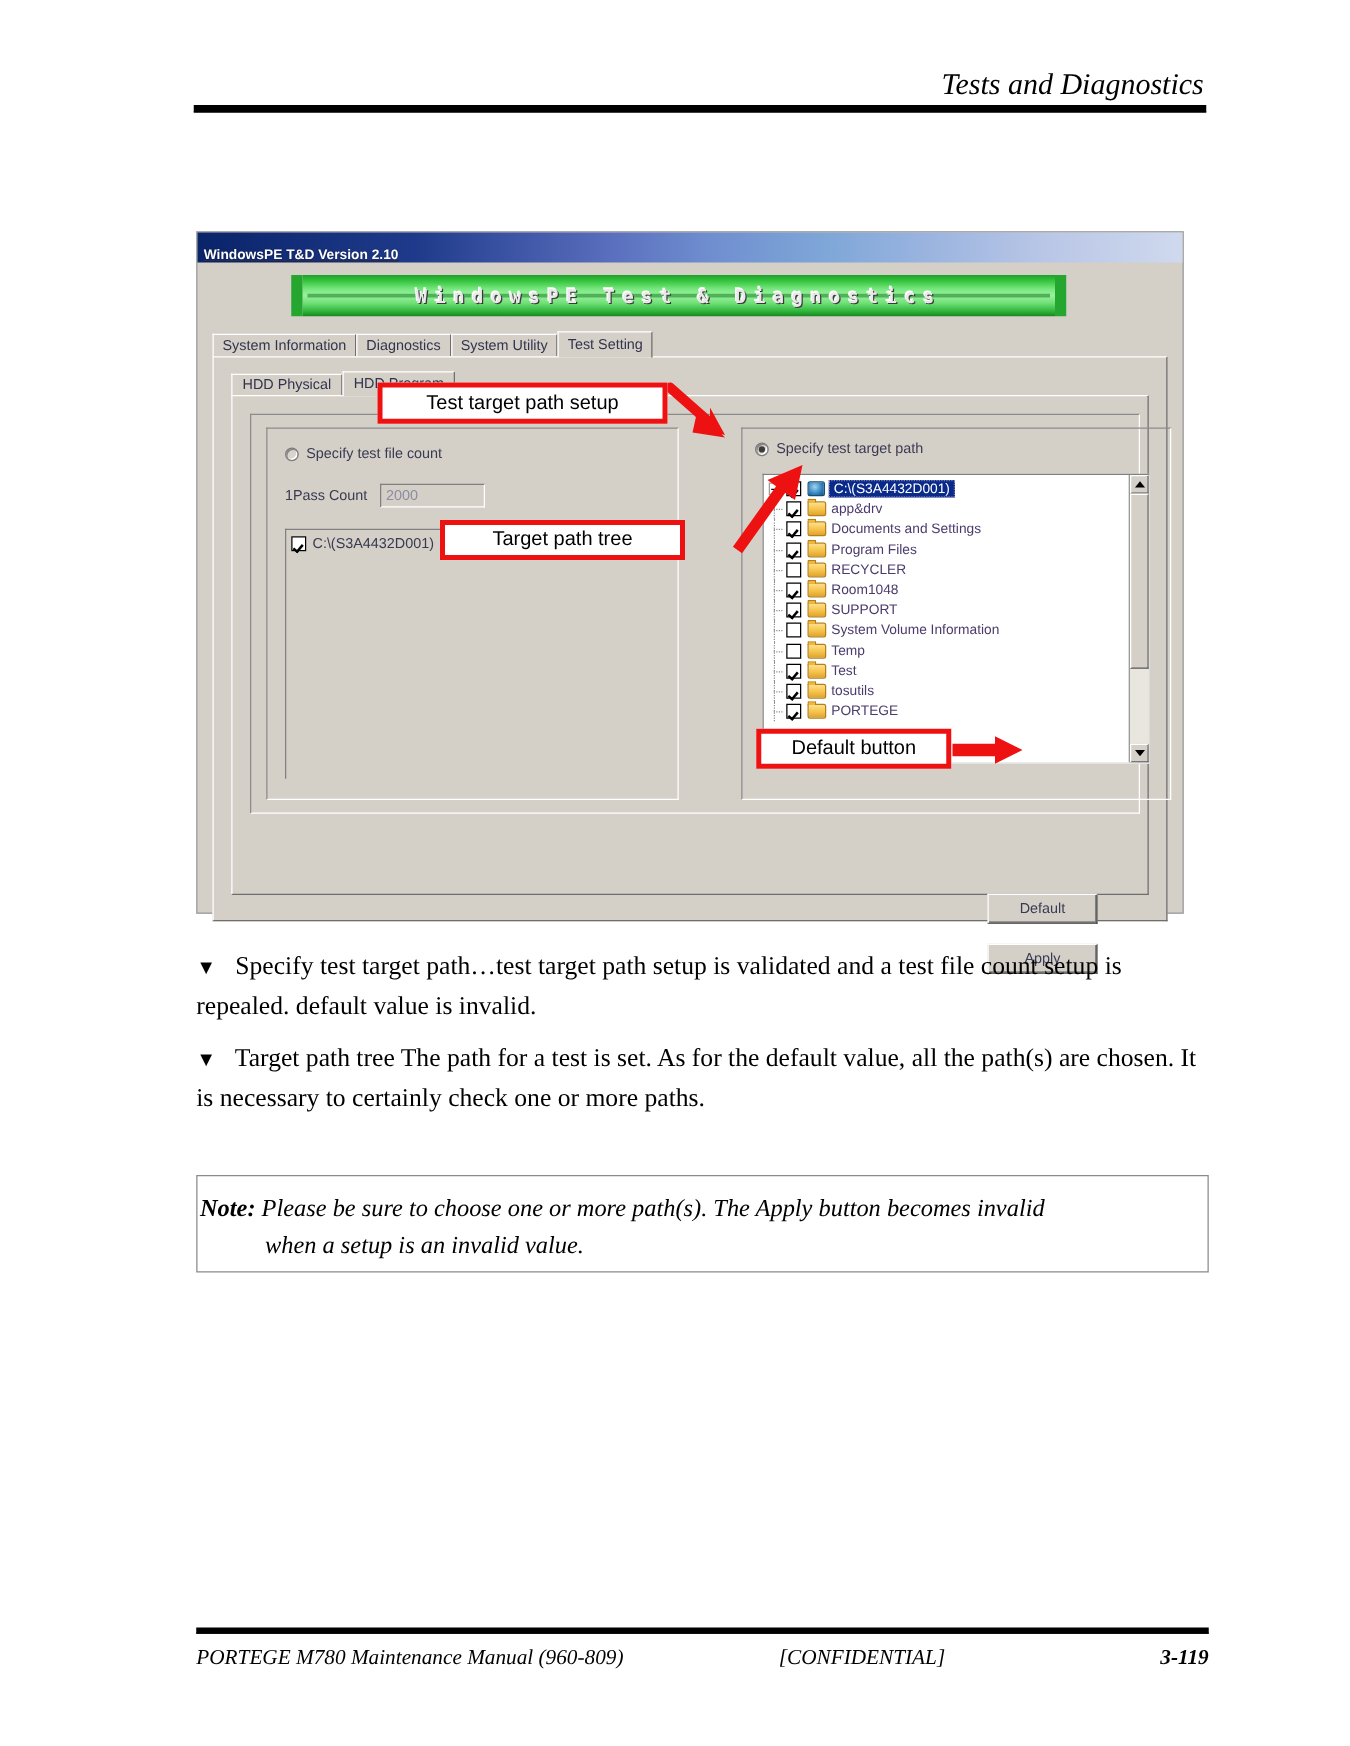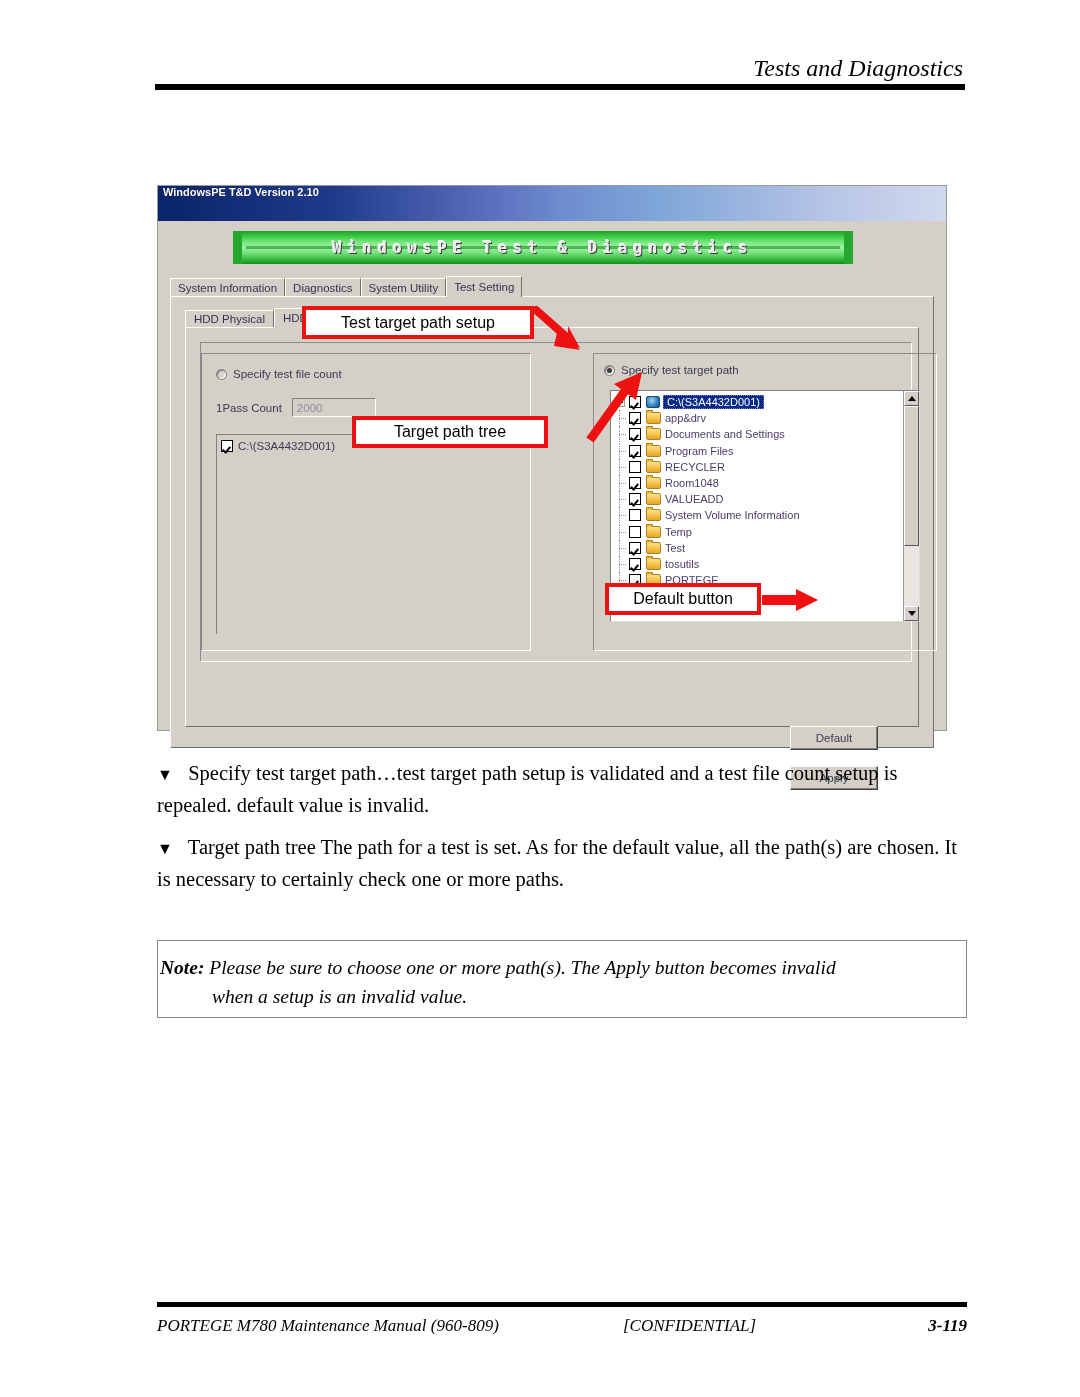--- a/index.html
+++ b/index.html
@@ -47,25 +47,26 @@
     height: 546px;
     background: #d4d0c8;
     border: 1px solid #9a9a9a;
     box-sizing: border-box;
     font-family: "Liberation Sans", sans-serif;
     color: #2b2b4a;
   }
 
   
   .titlebar {
-    height: 35px;
+    height: 24px;
     background: linear-gradient(to right, #0a246a 0%, #1f3a8a 22%, #5a6fbe 42%, #6f8ecf 52%, #7fa7d8 64%, #9ab4df 74%, #b9c6e6 86%, #cfd9ee 100%);
     display: flex;
-    align-items: flex-start;
-    position: relative;
+    align-items: flex-end;
+    position: relative;
+    text-decoration: underline;
   }
   .titlebar .tb-text {
     color: #ffffff;
     font-size: 11px;
     font-weight: bold;
     padding-left: 5px;
     letter-spacing: 0px;
     text-shadow: 0 0 1px rgba(0,0,0,0.6);
     white-space: nowrap;
   }
@@ -205,21 +206,21 @@
 
   .panel {
     position: absolute;
     top: 10px;
     height: 298px;
     border: 1px solid #8b8b8b;
     border-right-color: #ffffff;
     border-bottom-color: #ffffff;
     box-sizing: border-box;
   }
-  .panel.left  { left: 0;  width: 330px; text-decoration: underline; }
+  .panel.left  { left: 12px;  width: 330px; text-decoration: underline; }
   .panel.right { left: 372px; width: 344px; margin-left: 20px; }
 
   
   .radio-row {
     display: flex;
     align-items: center;
     font-size: 11.5px;
     color: #5b5b72;
     position: absolute;
   }
@@ -670,21 +671,21 @@
                 <span class="indent"></span>
                 <span class="cbx checked"></span>
                 <span class="folder-icon"></span>
                 <span class="node-label">Room1048</span>
               </div>
 
               <div class="tnode">
                 <span class="indent"></span>
                 <span class="cbx checked"></span>
                 <span class="folder-icon"></span>
-                <span class="node-label">VALUEADD</span>
+                <span class="node-label">SUPPORT</span>
               </div>
 
               <div class="tnode">
                 <span class="indent"></span>
                 <span class="cbx"></span>
                 <span class="folder-icon"></span>
                 <span class="node-label">System Volume Information</span>
               </div>
 
               <div class="tnode">

